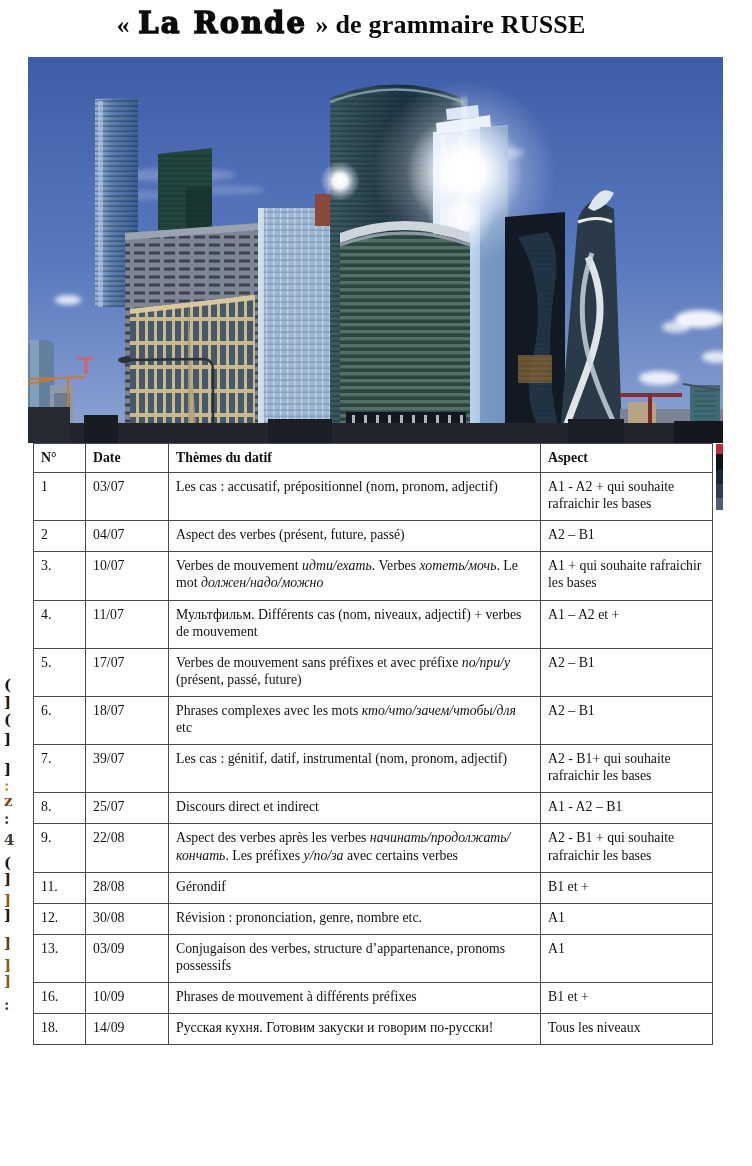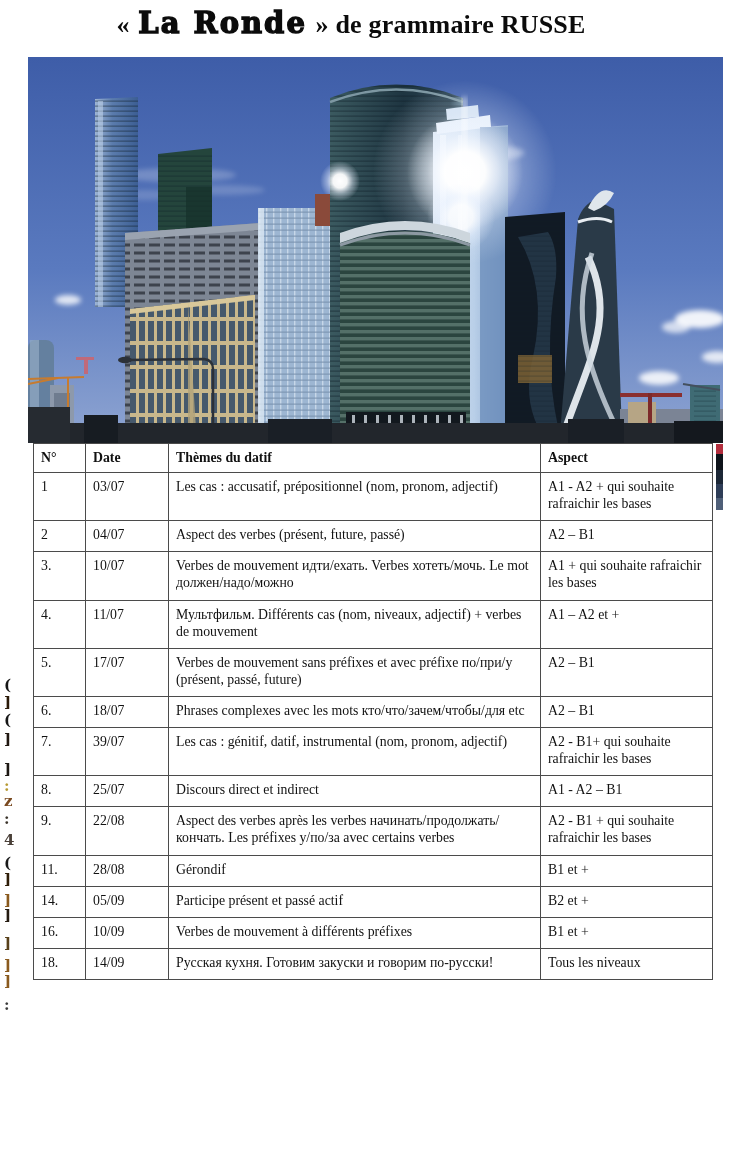--- a/index.html
+++ b/index.html
@@ -25,21 +25,21 @@
   .tblwrap{position:absolute;left:33px;top:443px;}
   table{
     border-collapse:collapse;table-layout:fixed;width:679px;
     font-size:13.8px;line-height:1.24;color:#111;
   }
   th,td{
     border:1px solid #4b4b4b;vertical-align:top;text-align:left;
     padding:5px 7px 8px 7px;font-weight:normal;word-wrap:break-word;
   }
   th{font-weight:bold;padding-bottom:6px;}
-  .it{}
+  .it{font-style:italic;}
   
   .margin-frags{position:absolute;left:0;top:0;width:18px;height:1166px;overflow:hidden;pointer-events:none;}
   .frag{
     position:absolute;left:4px;font-family:"DejaVu Serif",serif;
     font-weight:bold;font-size:15px;line-height:1;
   }
   
   .edge-strip{position:absolute;left:716px;top:444px;width:7px;}
   .edge-strip div{width:7px;}
 </style>
@@ -321,29 +321,35 @@
           <td><span>Aspect des verbes après les verbes </span><span class="it">начинать/продолжать/кончать</span><span>. Les préfixes </span><span class="it">у/по/за</span><span> avec certains verbes</span></td>
           <td>A2 - B1 + qui souhaite rafraichir les bases</td>
         </tr>
         <tr>
           <td>11.</td>
           <td>28/08</td>
           <td><span>Gérondif</span></td>
           <td>B1 et +</td>
         </tr>
         <tr>
-          <td>14.</td>
-          <td>05/09</td>
-          <td><span>Participe présent et passé actif</span></td>
-          <td>B2 et +</td>
+          <td>12.</td>
+          <td>30/08</td>
+          <td><span>Révision : prononciation, genre, nombre etc.</span></td>
+          <td>A1</td>
+        </tr>
+        <tr>
+          <td>13.</td>
+          <td>03/09</td>
+          <td><span>Conjugaison des verbes, structure d’appartenance,  pronoms possessifs</span></td>
+          <td>A1</td>
         </tr>
         <tr>
           <td>16.</td>
           <td>10/09</td>
-          <td><span>Verbes de mouvement à différents préfixes</span></td>
+          <td><span>Phrases de mouvement à différents préfixes</span></td>
           <td>B1 et +</td>
         </tr>
         <tr>
           <td>18.</td>
           <td>14/09</td>
           <td><span>Русская кухня. Готовим закуски и говорим по-русски!</span></td>
           <td>Tous les niveaux</td>
         </tr>
       </tbody>
   </table>

